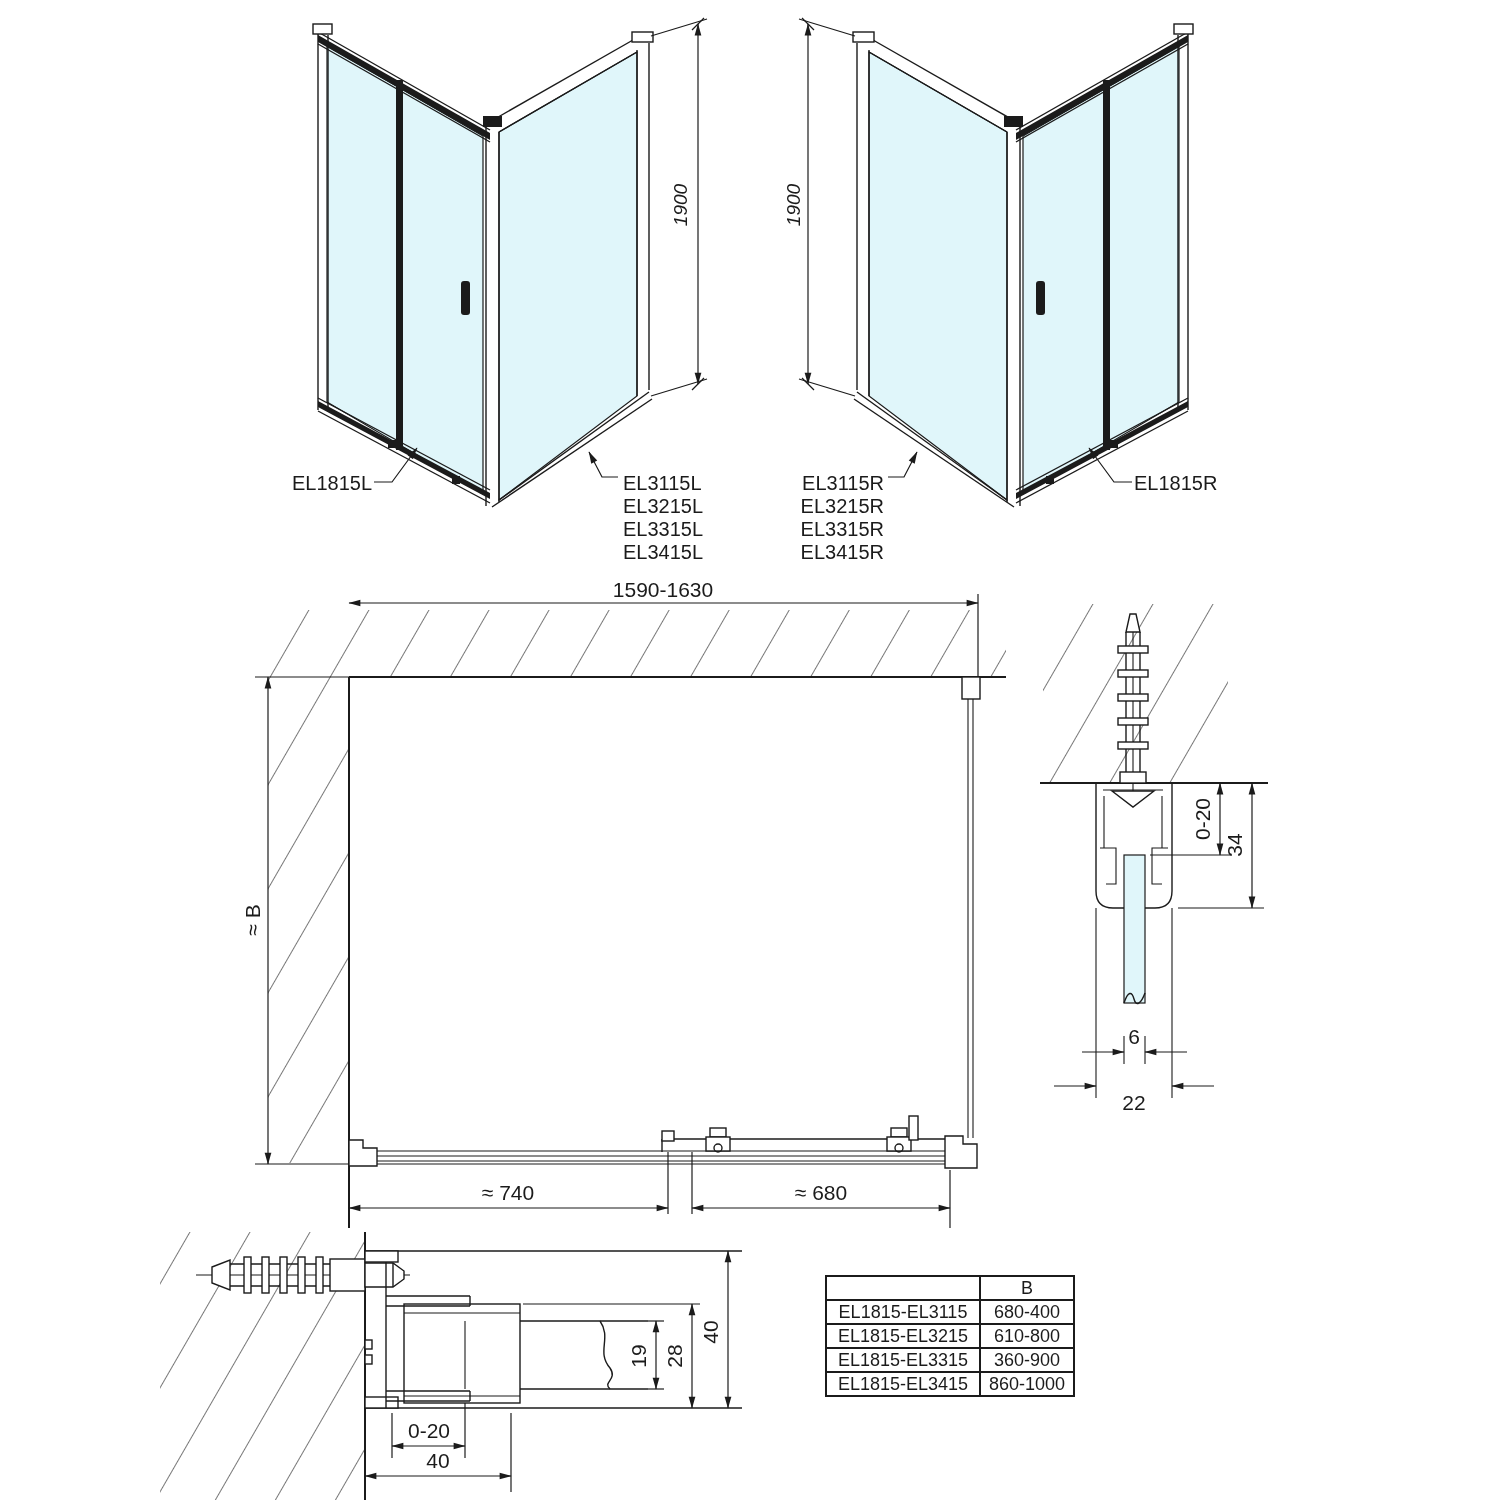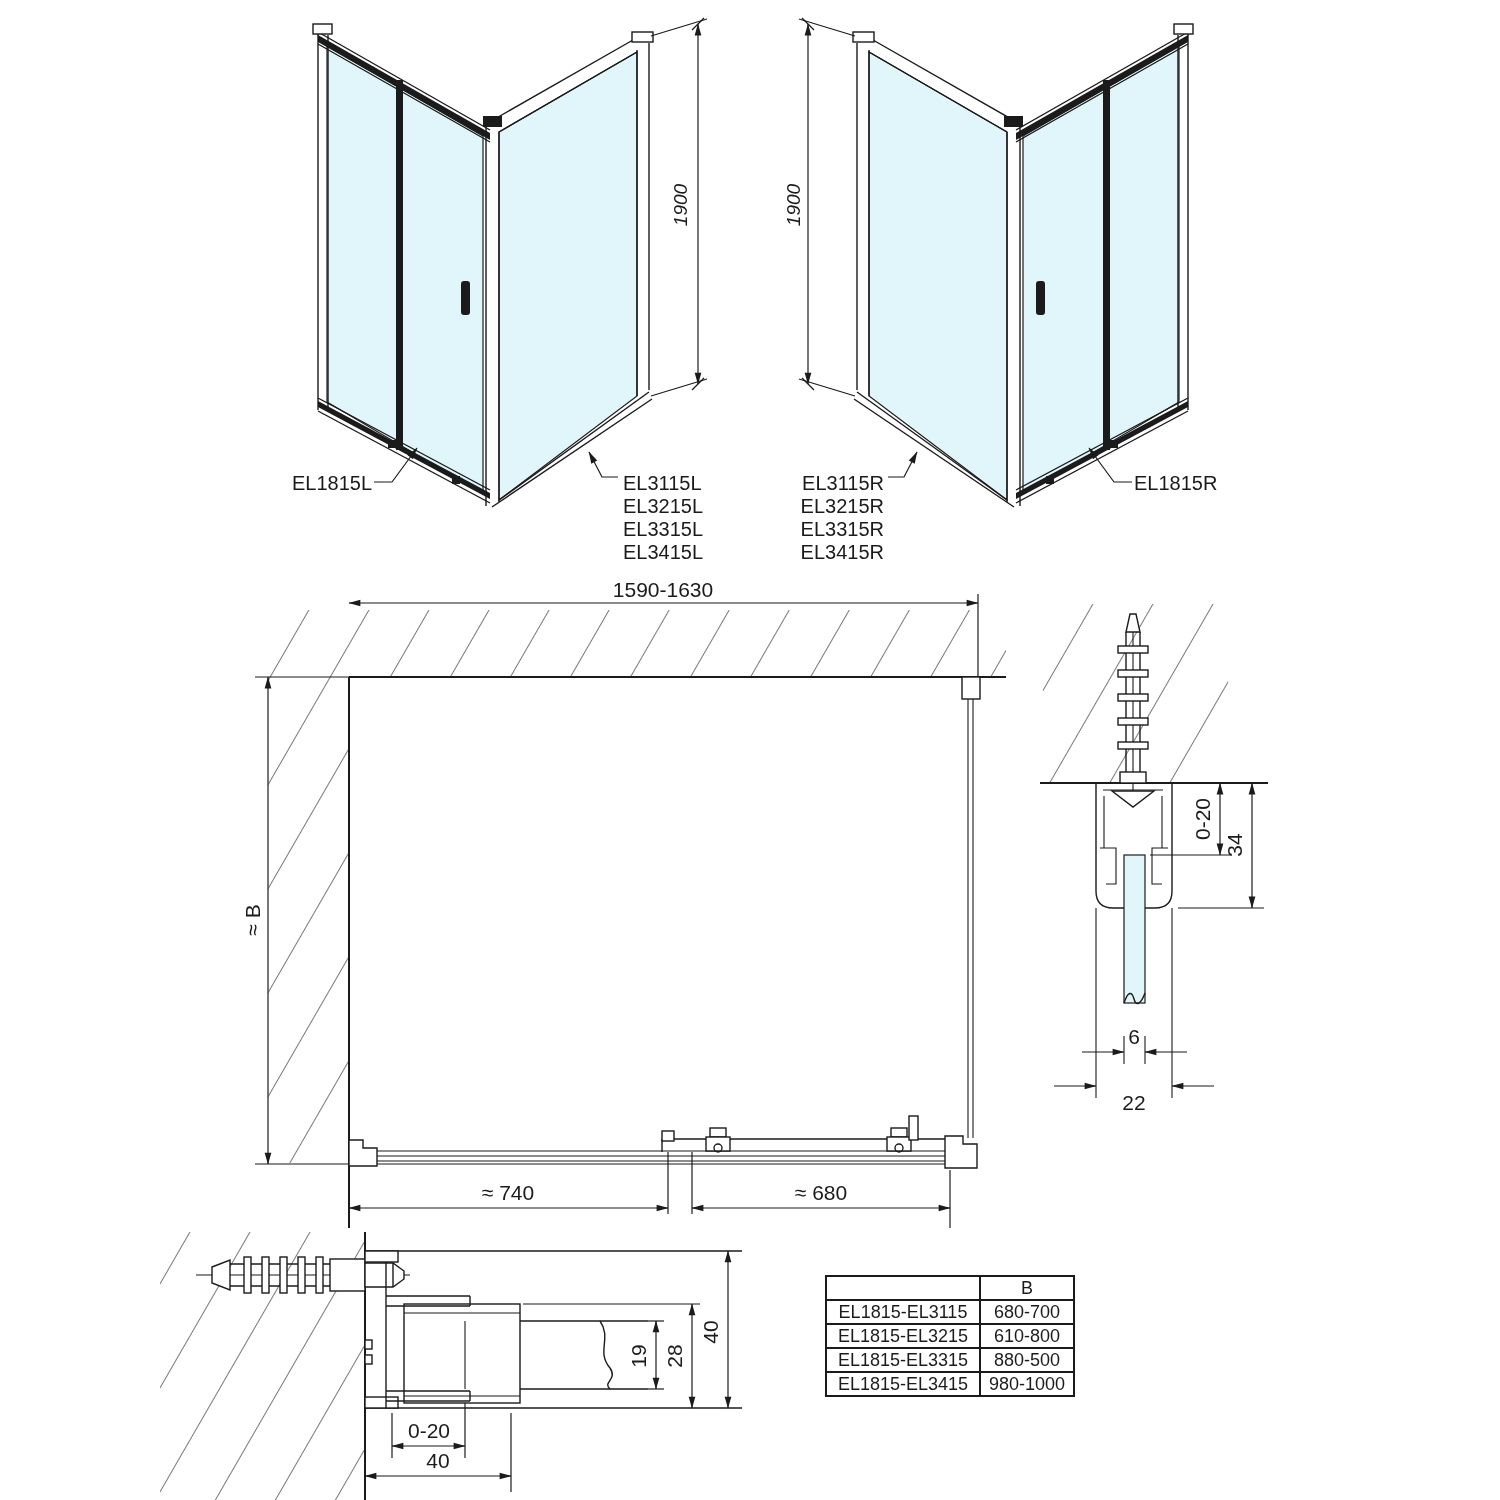--- a/index.html
+++ b/index.html
@@ -269,29 +269,29 @@
 </svg>
 
 <table class="size-table">
   <tbody>
         <tr>
     <th class="c1"></th>
     <th class="c2">B</th>
   </tr>
   <tr>
     <td>EL1815-EL3115</td>
-    <td>680-700</td>
+    <td>680-400</td>
   </tr>
   <tr>
     <td>EL1815-EL3215</td>
     <td>610-800</td>
   </tr>
   <tr>
     <td>EL1815-EL3315</td>
-    <td>880-500</td>
+    <td>360-900</td>
   </tr>
   <tr>
     <td>EL1815-EL3415</td>
-    <td>980-1000</td>
+    <td>860-1000</td>
   </tr>
 </tbody>
     </table>
 </div>
 
 </body></html>

